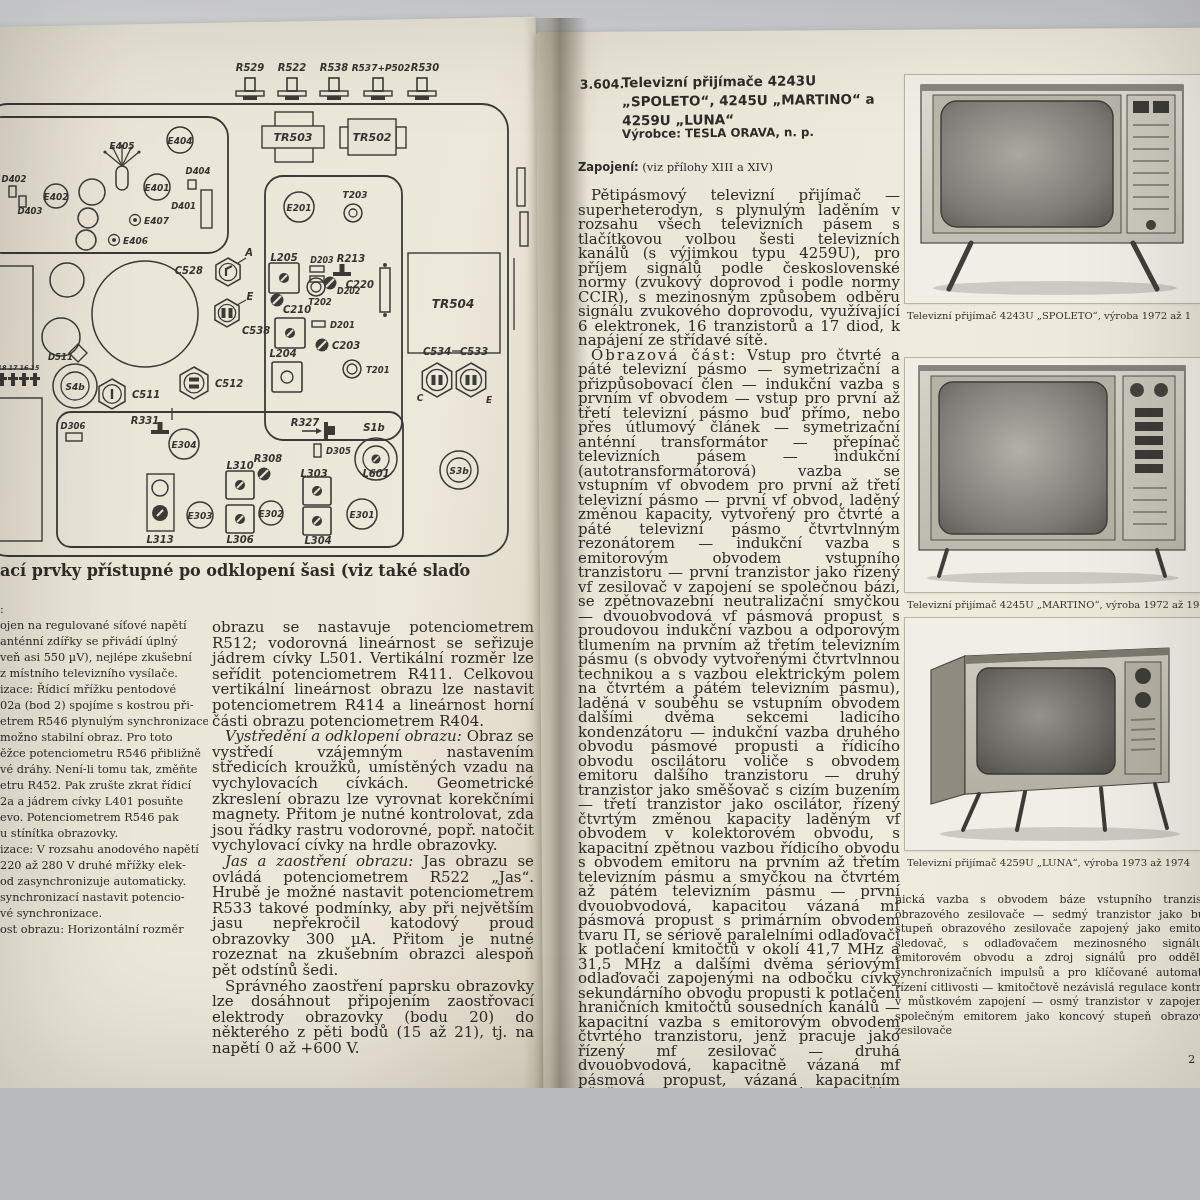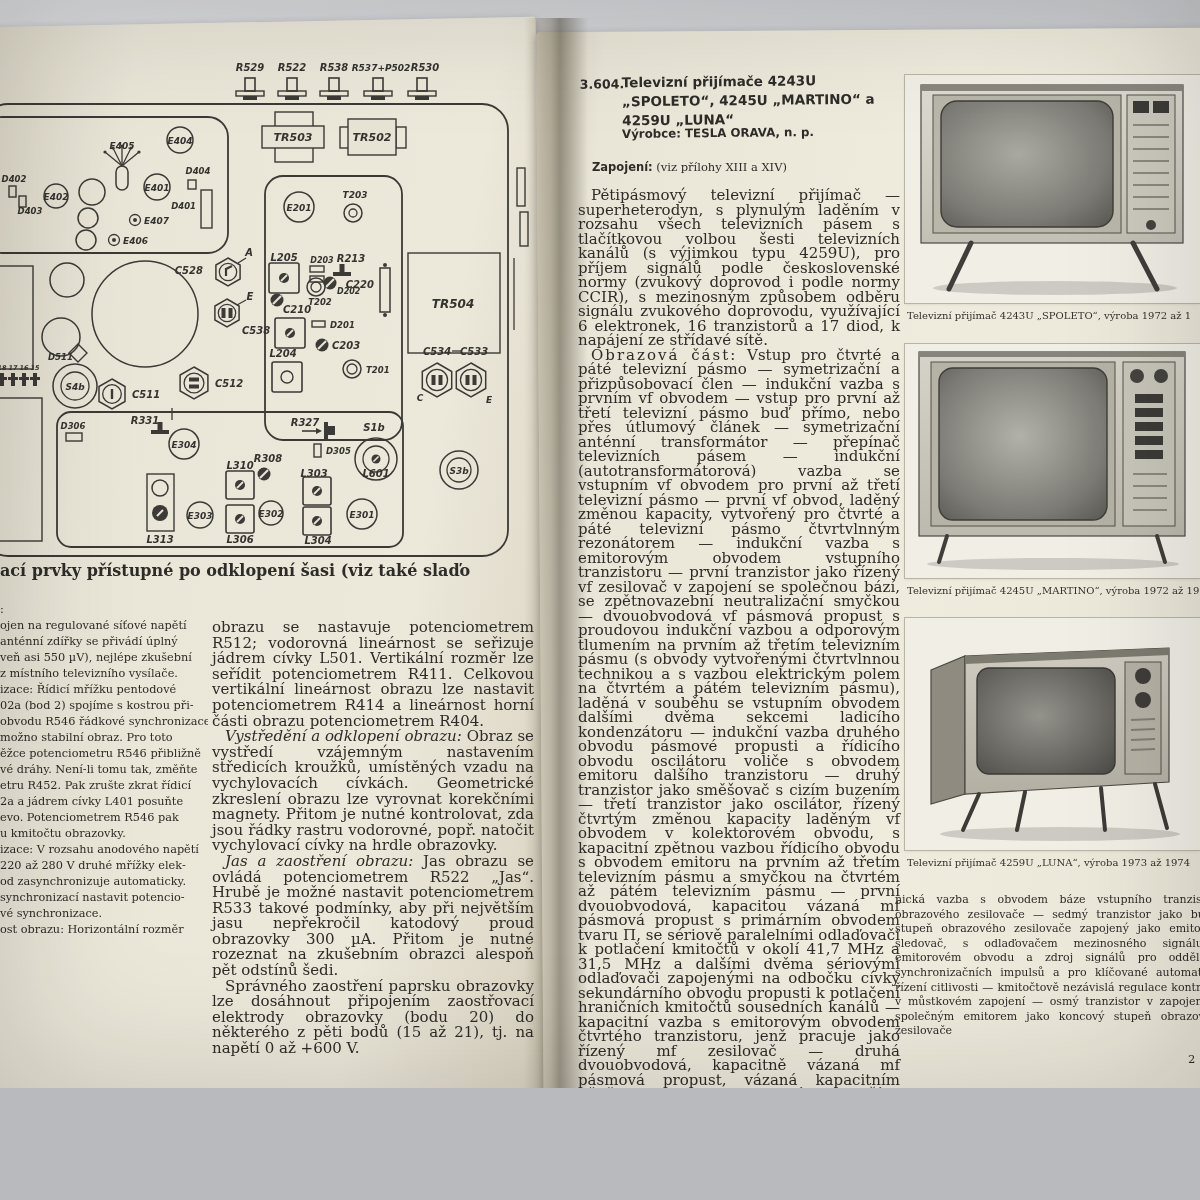--- a/index.html
+++ b/index.html
@@ -32,21 +32,21 @@
   .para{margin:0;text-align:justify;}
   .para.ind{text-indent:13px;}
   .lead.it{font-style:italic;}
   .lead.sp{letter-spacing:2px;}
   .diagram-caption{left:0;top:561px;width:470px;font-size:16px;font-weight:bold;white-space:nowrap;overflow:hidden;}
   .heading-row{left:580px;top:72px;width:330px;font-family:"DejaVu Sans",sans-serif;font-weight:bold;
          font-size:13.5px;line-height:19px;transform:rotate(-0.6deg);}
   .h-num{position:absolute;left:0;top:1px;font-size:12.5px;text-align:center;}
   .h-title{display:block;margin-left:42px;width:288px;}
   .manufacturer{left:622px;top:126px;font-family:"DejaVu Sans",sans-serif;font-weight:bold;font-size:11.8px;transform:rotate(-0.6deg);}
-  .zapojeni{left:578px;top:160px;font-size:11.5px;margin-left:14px;}
+  .zapojeni{left:578px;top:160px;font-size:11.5px;}
   .zapojeni b{font-family:"DejaVu Sans",sans-serif;font-size:11.5px;}
   .right-bottom-col{left:895px;top:893px;width:330px;font-size:11px;line-height:14.6px;text-align:justify;}
   .photo-block{position:absolute;width:295px;}
   .photo{width:295px;background:#f1eee6;outline:1px solid #b9b5a6;box-shadow:0 1px 3px rgba(0,0,0,.12);}
   .caption{margin-top:7px;font-size:10px;white-space:nowrap;color:#33312c;text-align:left;padding-left:2px;}
   .page-num{left:1188px;top:1052px;font-size:11.5px;}
   
   .watermark{left:988px;top:1140px;width:212px;height:47px;background:rgba(24,27,38,.55);
          border-radius:10px 0 0 10px;display:flex;align-items:center;padding-left:10px;box-sizing:border-box;
          font-family:"DejaVu Sans",sans-serif;color:#fff;}
@@ -560,28 +560,28 @@
   <div class="abs diagram-caption serif">ací prvky přístupné po odklopení šasi (viz také slaďovací prvky kanálového voliče)</div>
 
   <div class="abs frag-col serif">
       <div class="frag-line">:</div>
       <div class="frag-line">ojen na regulované síťové napětí</div>
       <div class="frag-line">anténní zdířky se přivádí úplný</div>
       <div class="frag-line">veň asi 550 µV), nejlépe zkušební</div>
       <div class="frag-line">z místního televizního vysílače.</div>
       <div class="frag-line">izace: Řídicí mřížku pentodové</div>
       <div class="frag-line">02a (bod 2) spojíme s kostrou při-</div>
-      <div class="frag-line">obvodu R546 řádkové synchronizace</div>
+      <div class="frag-line">etrem R546 plynulým synchronizace</div>
       <div class="frag-line">možno stabilní obraz. Pro toto</div>
       <div class="frag-line">ěžce potenciometru R546 přibližně</div>
       <div class="frag-line">vé dráhy. Není-li tomu tak, změňte</div>
       <div class="frag-line">etru R452. Pak zrušte zkrat řídicí</div>
       <div class="frag-line">2a a jádrem cívky L401 posuňte</div>
       <div class="frag-line">evo. Potenciometrem R546 pak</div>
-      <div class="frag-line">u kmitočtu obrazovky.</div>
+      <div class="frag-line">u stínítka obrazovky.</div>
       <div class="frag-line">izace: V rozsahu anodového napětí</div>
       <div class="frag-line">220 až 280 V druhé mřížky elek-</div>
       <div class="frag-line">od zasynchronizuje automaticky.</div>
       <div class="frag-line">synchronizací nastavit potencio-</div>
       <div class="frag-line">vé synchronizace.</div>
       <div class="frag-line">ost obrazu: Horizontální rozměr</div>
     </div>
   <div class="abs main-col-left serif">
       <p class="para">obrazu se nastavuje potenciometrem R512; vodorovná lineárnost se seřizuje jádrem cívky L501. Vertikální rozměr lze seřídit potenciometrem R411. Celkovou vertikální lineárnost obrazu lze nastavit potenciometrem R414 a lineárnost horní části obrazu potenciometrem R404.</p>
       <p class="para ind"><span class="lead it">Vystředění a odklopení obrazu:</span> Obraz se vystředí vzájemným nastavením středicích kroužků, umístěných vzadu na vychylovacích cívkách. Geometrické zkreslení obrazu lze vyrovnat korekčními magnety. Přitom je nutné kontrolovat, zda jsou řádky rastru vodorovné, popř. natočit vychylovací cívky na hrdle obrazovky.</p>
@@ -640,21 +640,21 @@
         <circle cx="246" cy="150" r="5" fill="#44433f"></circle>
         <g stroke="#3f3e3a" stroke-width="5" stroke-linecap="round">
           <line x1="66" y1="168" x2="44" y2="214"></line>
             <line x1="228" y1="168" x2="252" y2="214"></line>
         </g>
       </svg>
     </div>
     <div class="caption">Televizní přijímač 4243U „SPOLETO“, výroba 1972 až 1</div>
   </div>
 
-  <div class="photo-block" style="left:905px;top:344px;">
+  <div class="photo-block" style="left:905px;top:358px;">
     <div class="photo" style="height:234px;">
       <svg width="295" height="234" viewBox="0 0 295 234">
         <defs>
           <radialGradient id="crt2" cx="48%" cy="45%" r="75%">
             <stop offset="0%" stop-color="#b2b1a9"></stop>
               <stop offset="70%" stop-color="#7b7a74"></stop>
               <stop offset="100%" stop-color="#5a5954"></stop>
           </radialGradient>
           <linearGradient id="cab2" x1="0" y1="0" x2="0" y2="1">
             <stop offset="0%" stop-color="#d6d3c9"></stop>

